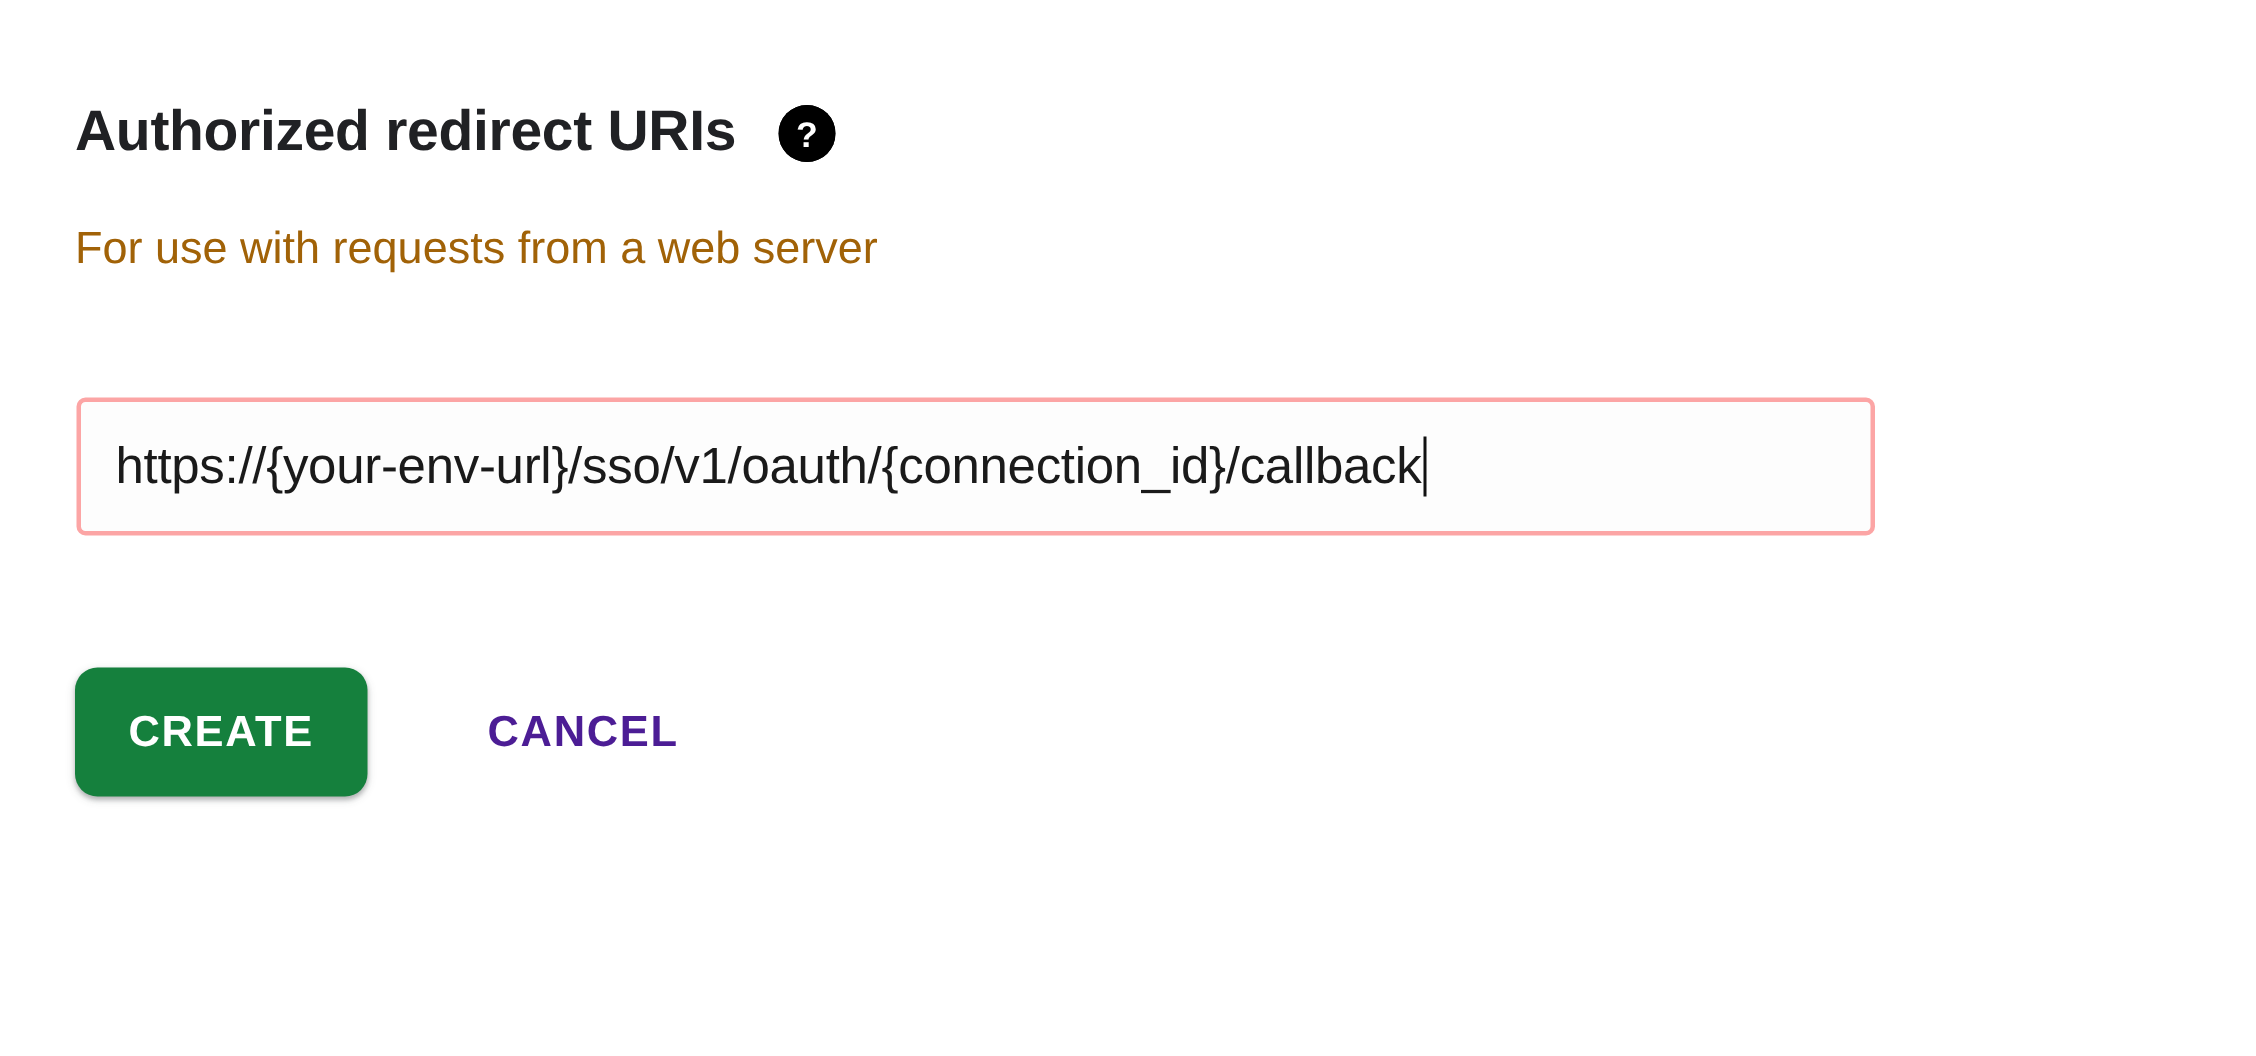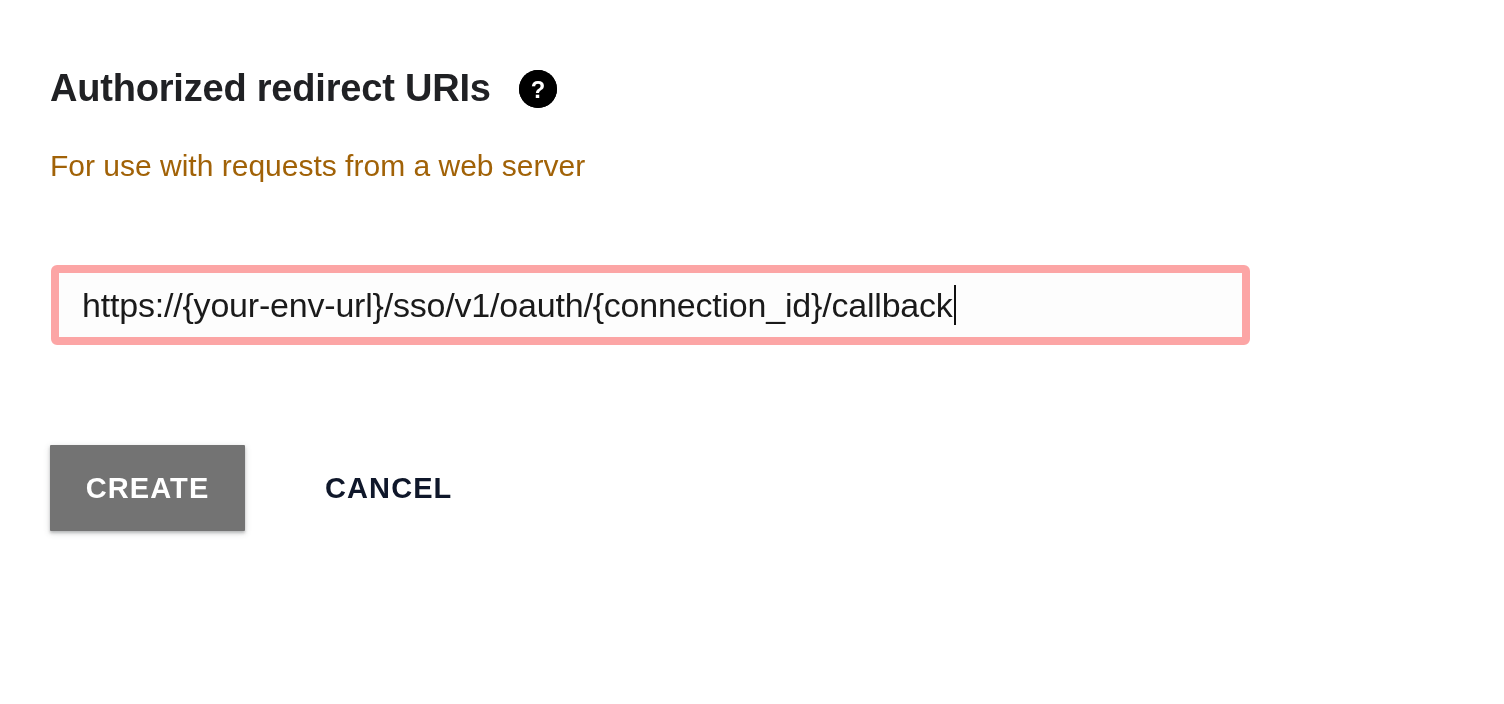--- a/index.html
+++ b/index.html
@@ -64,23 +64,23 @@
     line-height: 38px;
     white-space: nowrap;
   }
 
   
   .uri-field-wrap {
     position: absolute;
     left: 51px;
     top: 265px;
     width: 1199px;
-    height: 80px;
+    height: 92px;
     box-sizing: border-box;
-    border: 8px solid #fca5a5;
+    border: 3px solid #fca5a5;
     border-radius: 6px;
     background: #fdfdfd;
     display: flex;
     align-items: center;
     overflow: hidden;
   }
   .uri-input {
     border: 0;
     outline: 0;
     background: transparent;
@@ -126,40 +126,40 @@
     position: absolute;
     left: 50px;
     top: 445px;
     display: flex;
     align-items: center;
   }
   .btn-create {
     width: 195px;
     height: 86px;
     border: 0;
-    border-radius: 1px;
-    background: #737373;
+    border-radius: 15px;
+    background: #15803d;
     color: #ffffff;
     font-family: "Liberation Sans", sans-serif;
     font-size: 29px;
     font-weight: 700;
     letter-spacing: 1.1px;
     cursor: pointer;
     box-shadow: 0 2px 3px rgba(60,64,67,0.30), 0 2px 6px 1px rgba(60,64,67,0.12);
     display: inline-flex;
     align-items: center;
     justify-content: center;
     padding: 0;
   }
   .btn-cancel {
     margin-left: 64px;
     height: 86px;
     border: 0;
     background: transparent;
-    color: #0f172a;
+    color: #4c1d95;
     font-family: "Liberation Sans", sans-serif;
     font-size: 29px;
     font-weight: 700;
     letter-spacing: 1.1px;
     cursor: pointer;
     display: inline-flex;
     align-items: center;
     justify-content: flex-start;
     padding: 0 16px;
   }

